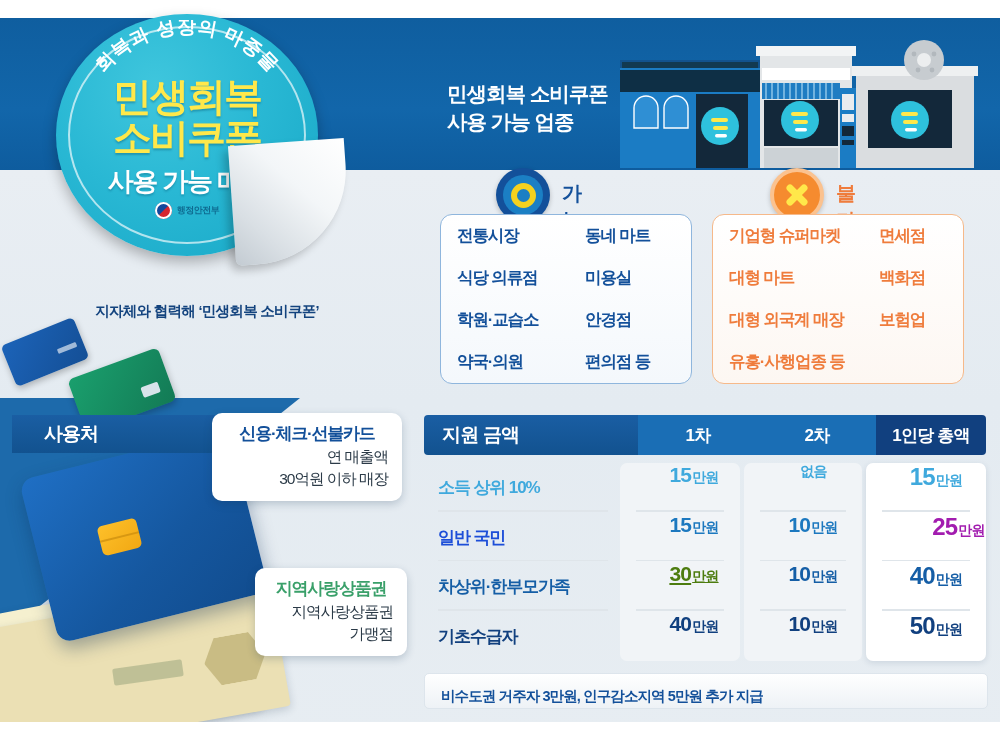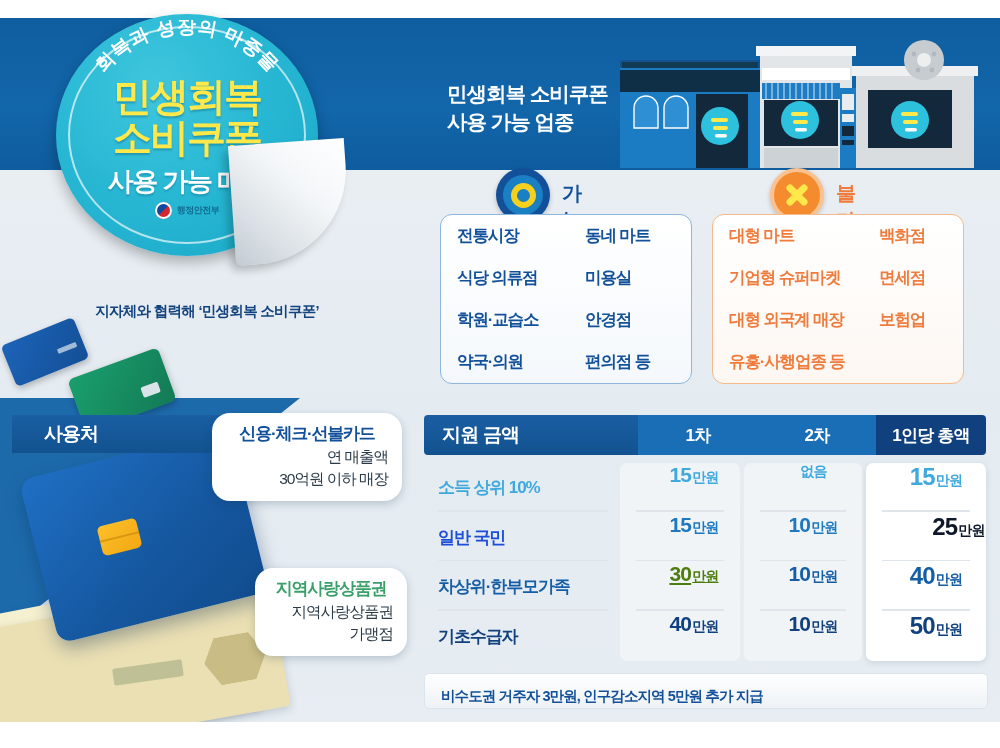--- a/index.html
+++ b/index.html
@@ -84,21 +84,21 @@
   .lc-b{flex:1;}
   .no .lc-a{flex:0 0 150px;}
 
   
   .usebanner{position:absolute;left:12px;top:415px;width:210px;height:38px;
     background:linear-gradient(180deg,#1a5ea3 0%,#12528f 100%);
     display:flex;align-items:center;}
   .usebanner span{color:#ffffff;font-weight:bold;font-size:19px;letter-spacing:-1px;margin-left:32px;}
 
   
-  .callout{position:absolute;border-radius:18px;background:#ffffff;
+  .callout{position:absolute;border-radius:10px;background:#ffffff;
     box-shadow:0 3px 9px rgba(20,50,80,.22);padding:9px 14px 11px;box-sizing:border-box;}
   .callout .c-title{font-weight:bold;font-size:17px;letter-spacing:-1.2px;line-height:24px;}
   .callout .c-body{font-size:15.5px;line-height:22px;letter-spacing:-1px;color:#2b3a47;text-align:right;}
   .co1{left:212px;top:413px;width:190px;}
   .co1 .c-title{color:#13509a;text-align:center;}
   .co2{left:255px;top:568px;width:152px;}
   .co2 .c-title{color:#3aa06a;text-align:center;}
 
   
   .card-blue-sm{position:absolute;left:6px;top:330px;width:78px;height:44px;border-radius:5px;
@@ -308,26 +308,26 @@
       <span class="lc-b">안경점</span>
     </div>
     <div class="lrow">
       <span class="lc-a">약국·의원</span>
       <span class="lc-b">편의점 등</span>
     </div>
   </div>
 
   <div class="listbox no">
     <div class="lrow">
+      <span class="lc-a">기업형 슈퍼마켓</span>
+      <span class="lc-b">면세점</span>
+    </div>
+    <div class="lrow">
       <span class="lc-a">대형 마트</span>
       <span class="lc-b">백화점</span>
-    </div>
-    <div class="lrow">
-      <span class="lc-a">기업형 슈퍼마켓</span>
-      <span class="lc-b">면세점</span>
     </div>
     <div class="lrow">
       <span class="lc-a">대형 외국계 매장</span>
       <span class="lc-b">보험업</span>
     </div>
     <div class="lrow">
       <span class="lc-a">유흥·사행업종 등</span>
       <span class="lc-b"></span>
     </div>
   </div>
@@ -411,21 +411,21 @@
             <span class="unit">만원</span>
           </span>
         </div>
         <div class="tcell tc-2">
           <span class="amt" style="color:#1c78bf;">
             <span class="num">10</span>
             <span class="unit">만원</span>
           </span>
         </div>
         <div class="tcell tc-3">
-          <span class="amt" style="color:#0f172a;margin-left:45px;">
+          <span class="amt" style="color:#a21caf;margin-left:45px;">
             <span class="num">25</span>
             <span class="unit">만원</span>
           </span>
         </div>
       </div>
 
       <div class="trow" style="top:99px;">
         <div class="tcell tc-label" style="color:#155ea6;">차상위·한부모가족</div>
         <div class="tcell tc-1">
           <span class="amt" style="color:#4d7c0f;text-decoration:underline;">

